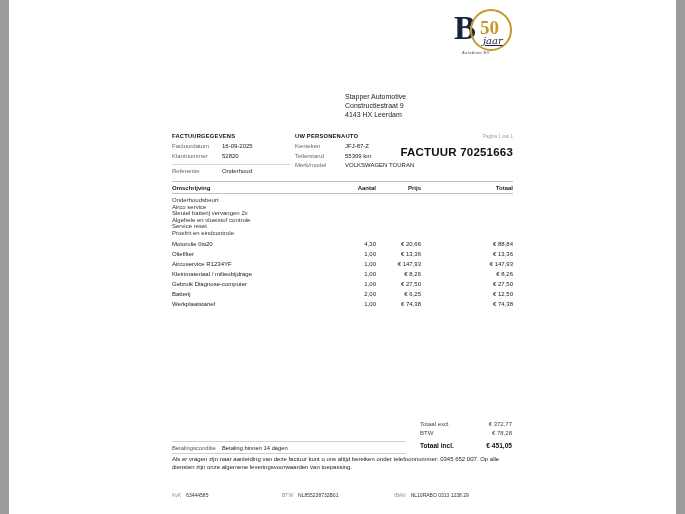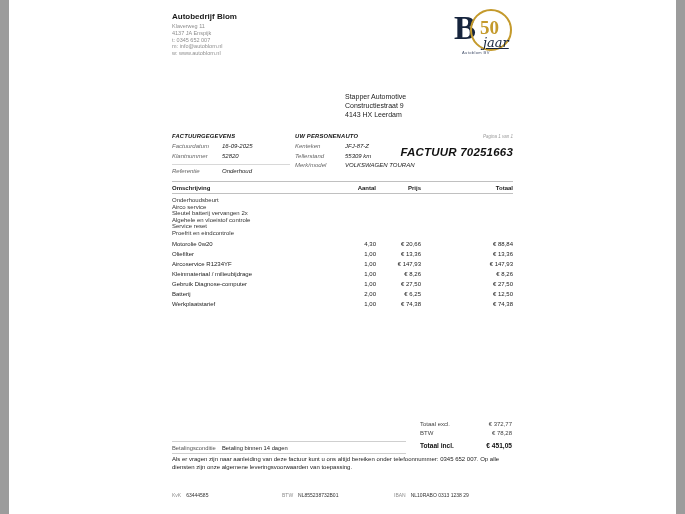--- a/index.html
+++ b/index.html
@@ -18,28 +18,28 @@
 
   
   .logo { position:absolute; left:452px; top:6px; width:64px; height:54px; }
   .logo-ring { position:absolute; right:4px; top:3px; width:42px; height:42px;
     border:2.5px solid #c49a2c; border-radius:50%; box-sizing:border-box; }
   .logo-b { position:absolute; left:2px; top:6px; font-family:"Liberation Serif", serif;
     font-weight:bold; font-size:33px; line-height:1; color:#16243d; }
   .logo-40 { position:absolute; left:28px; top:11px; font-family:"Liberation Serif", serif;
     font-weight:bold; font-size:19px; color:#c49a2c; }
   .logo-jaar { position:absolute; left:31px; top:29px; font-family:"DejaVu Serif", serif;
-    font-style:italic; font-size:13px; color:#16243d;text-decoration:underline; }
+    font-style:italic; font-size:10px; color:#16243d;text-decoration:underline; }
   .logo-arc { position:absolute; left:10px; top:44px; font-size:4px; color:#44506b; letter-spacing:0.4px; }
 
   
   .recipient { position:absolute; left:345px; top:92px; font-size:7px; line-height:9px; color:#222; }
 
   
-  .meta { position:absolute; left:172px; top:133px; width:341px; height:46px;font-style:italic; }
+  .meta { position:absolute; left:172px; top:133px; width:341px; height:46px; }
   .section-title { font-size:5.8px; font-weight:bold; color:#111; letter-spacing:0.2px; margin-bottom:3px; }
   .meta-col1 { position:absolute; left:0; top:0; width:118px; }
   .meta-col2 { position:absolute; left:123px; top:0; width:120px; }
   .meta-row { display:flex; font-size:6px; line-height:9.5px; }
   .meta-label { width:50px; color:#666; flex:none; }
   .meta-value { color:#222; white-space:nowrap; }
   .ref-row { border-top:0.5px solid #d8d8d8; margin-top:3px; padding-top:2px; }
   .page-indicator { position:absolute; right:0; top:1px; font-size:4.5px; color:#9a9a9a; }
   .invoice-title { position:absolute; right:0; top:13px; font-size:11.5px; font-weight:bold;
     color:#111; white-space:nowrap; letter-spacing:0.2px; }
@@ -77,28 +77,20 @@
   .f-item .f-value { color:#333; }
   .f1 { left:0; } .f2 { left:110px; } .f3 { left:222px; }
 </style>
 </head>
 <body>
 
 <div class="canvas">
   <div class="side-bar left"></div>
   <div class="side-bar right"></div>
 
-  <div class="sender">
-    <div class="sender-name">Autobedrijf Blom</div>
-    <div class="sender-line">Klaverweg 11</div>
-    <div class="sender-line">4137 JA Enspijk</div>
-    <div class="sender-line">t: 0345 652 007</div>
-    <div class="sender-line">m: info@autoblom.nl</div>
-    <div class="sender-line">w: www.autoblom.nl</div>
-  </div>
 
   <div class="logo">
     <div class="logo-b">B</div>
     <div class="logo-ring"></div>
     <div class="logo-40">50</div>
     <div class="logo-jaar">jaar</div>
     <div class="logo-arc">Autoblom BV</div>
   </div>
 
   <div class="recipient">

